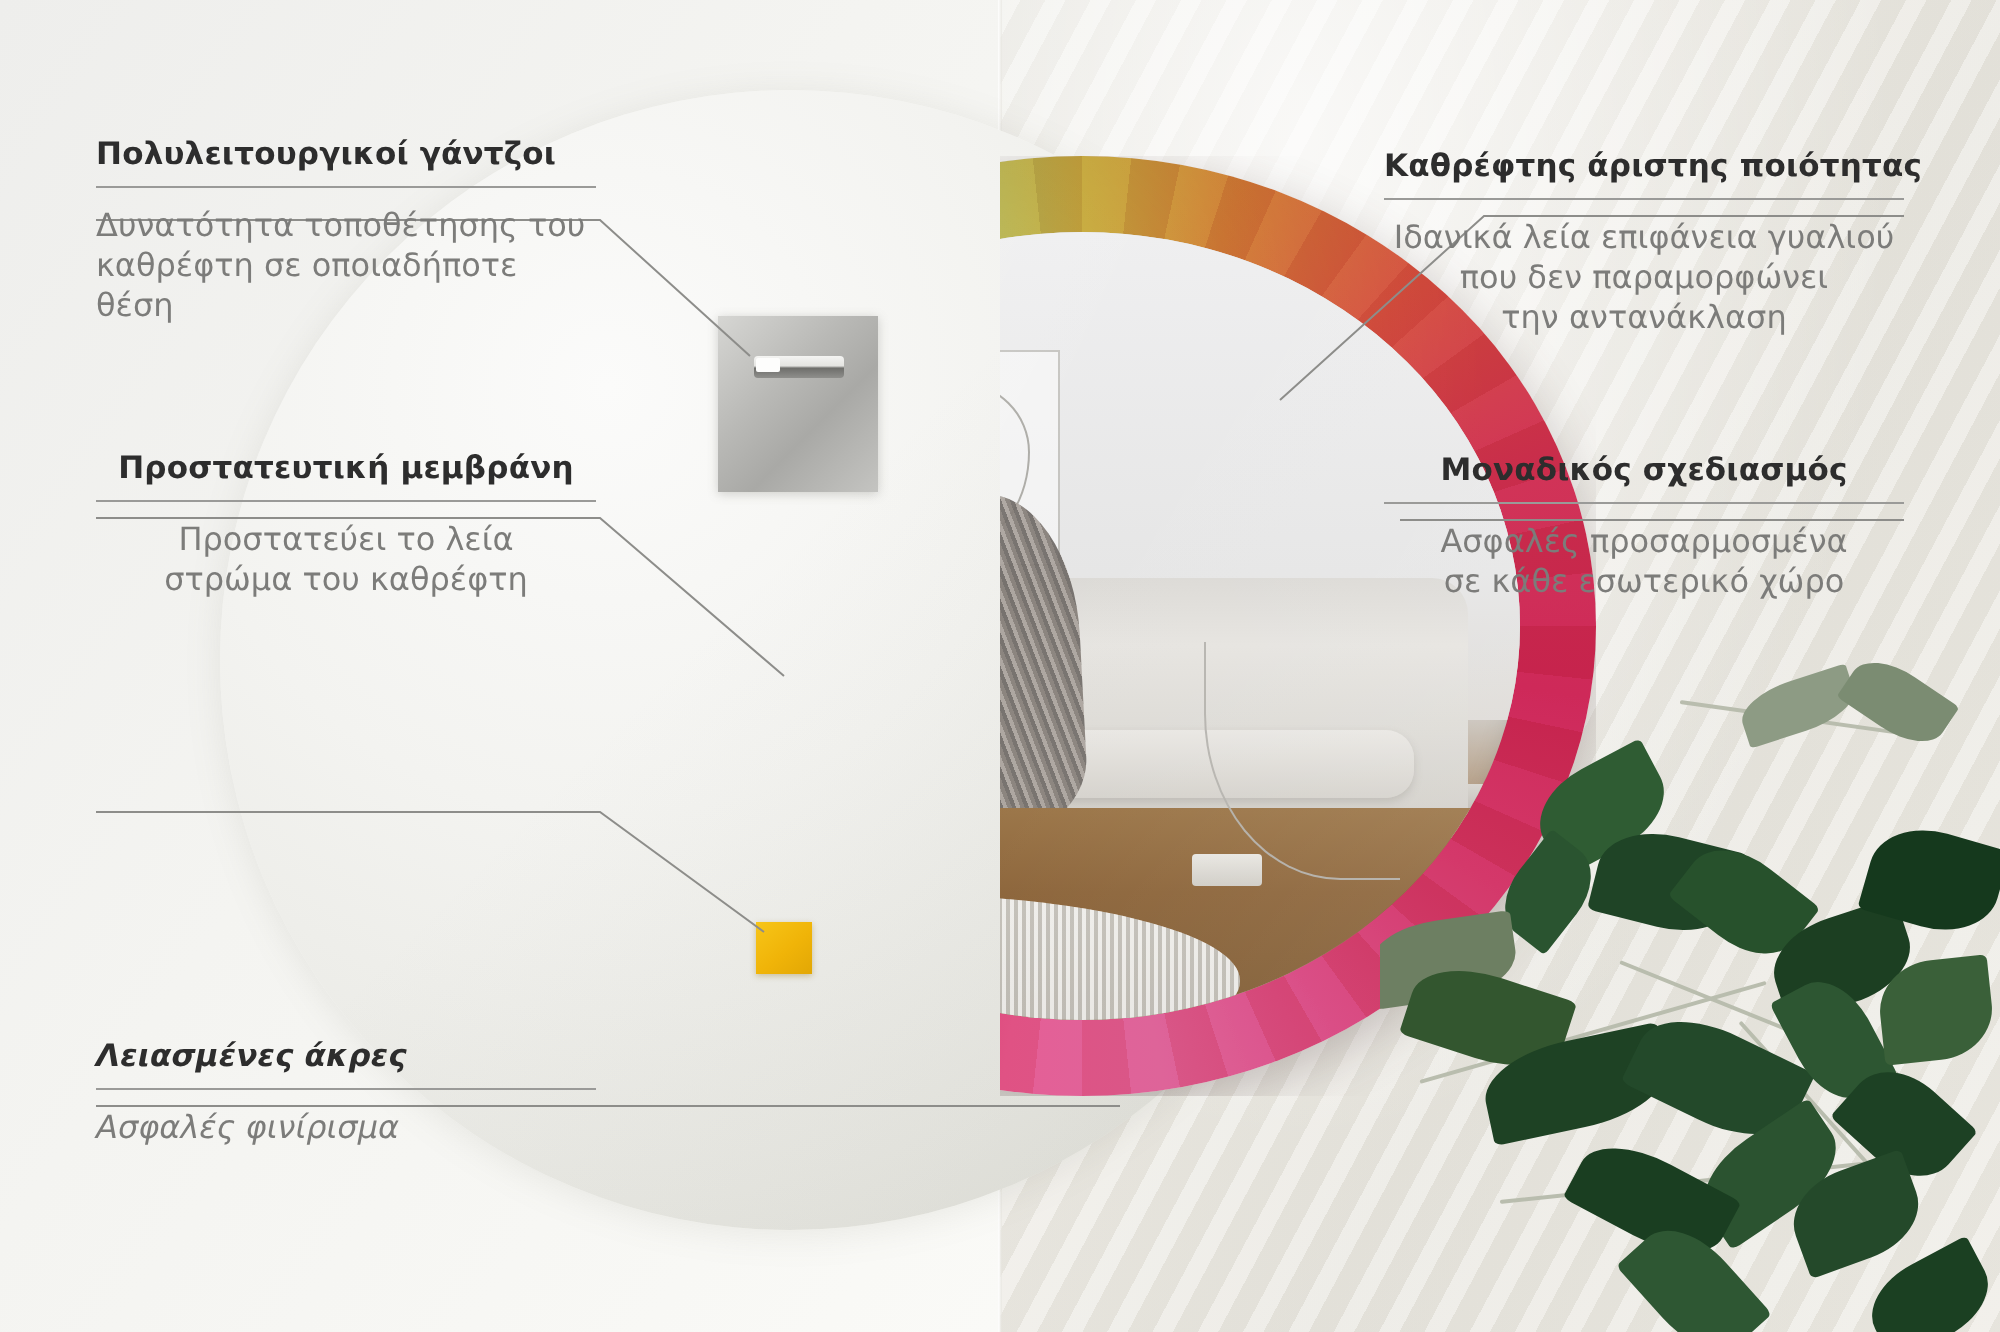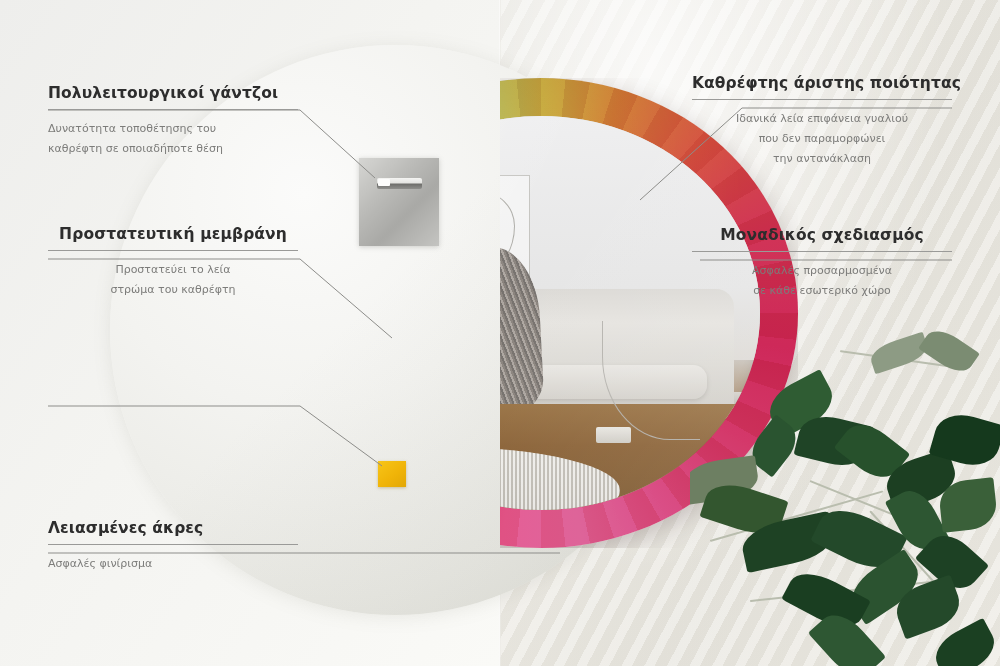--- a/index.html
+++ b/index.html
@@ -192,21 +192,21 @@
   .leaf{position:absolute;border-radius:50% 6% 50% 6%;}
   .stem{position:absolute;background:#b9bdae;transform-origin:left center;border-radius:1px;}
 
   
   .callout{position:absolute;}
   .c-title{
     font-size:15.5px;font-weight:bold;color:#2d2d2d;letter-spacing:.1px;white-space:nowrap;
   }
   .c-rule{height:1px;background:#9a9a98;margin-top:7px;}
   .c-body{
-    margin-top:9px;font-size:11px;line-height:20px;color:#7c7c7a;white-space:pre-line;
+    margin-top:9px;font-size:16px;line-height:20px;color:#7c7c7a;white-space:pre-line;
   }
   .right .c-title,.right .c-body{text-align:center;}
   svg.lines{position:absolute;left:0;top:0;width:1000px;height:666px;pointer-events:none;}
 </style>
 </head>
 <body>
 
 <div id="stage">
 
   <div class="bg-left"></div>
@@ -279,36 +279,36 @@
     <g fill="none" stroke="#8d8d8a" stroke-width="1">
       <path d="M48,110 L300,110 L375,178"></path>
       <path d="M48,259 L300,259 L392,338"></path>
       <path d="M48,406 L300,406 L382,466"></path>
       <path d="M48,553 L560,553"></path>
       <path d="M952,108 L742,108 L640,200"></path>
       <path d="M952,260 L700,260"></path>
     </g>
   </svg>
 
-  <div class="callout left" style="left:48px;top:84px;width:250px;">
+  <div class="callout left" style="left:48px;top:68px;width:250px;">
     <div class="c-title">Πολυλειτουργικοί γάντζοι</div>
     <div class="c-rule"></div>
     <div class="c-body">Δυνατότητα τοποθέτησης του
 καθρέφτη σε οποιαδήποτε θέση</div>
   </div>
 
   <div class="callout left" style="left:48px;top:225px;width:250px;text-align:center;">
     <div class="c-title">Προστατευτική μεμβράνη</div>
     <div class="c-rule"></div>
     <div class="c-body">Προστατεύει το λεία
 στρώμα του καθρέφτη</div>
   </div>
 
 
-  <div class="callout left" style="left:48px;top:519px;width:250px;">
+  <div class="callout left" style="left:48px;top:519px;width:250px;font-style:italic;">
     <div class="c-title">Λειασμένες άκρες</div>
     <div class="c-rule"></div>
     <div class="c-body">Ασφαλές φινίρισμα</div>
   </div>
 
   <div class="callout right" style="left:692px;top:74px;width:260px;">
     <div class="c-title">Καθρέφτης άριστης ποιότητας</div>
     <div class="c-rule"></div>
     <div class="c-body">Ιδανικά λεία επιφάνεια γυαλιού
 που δεν παραμορφώνει

